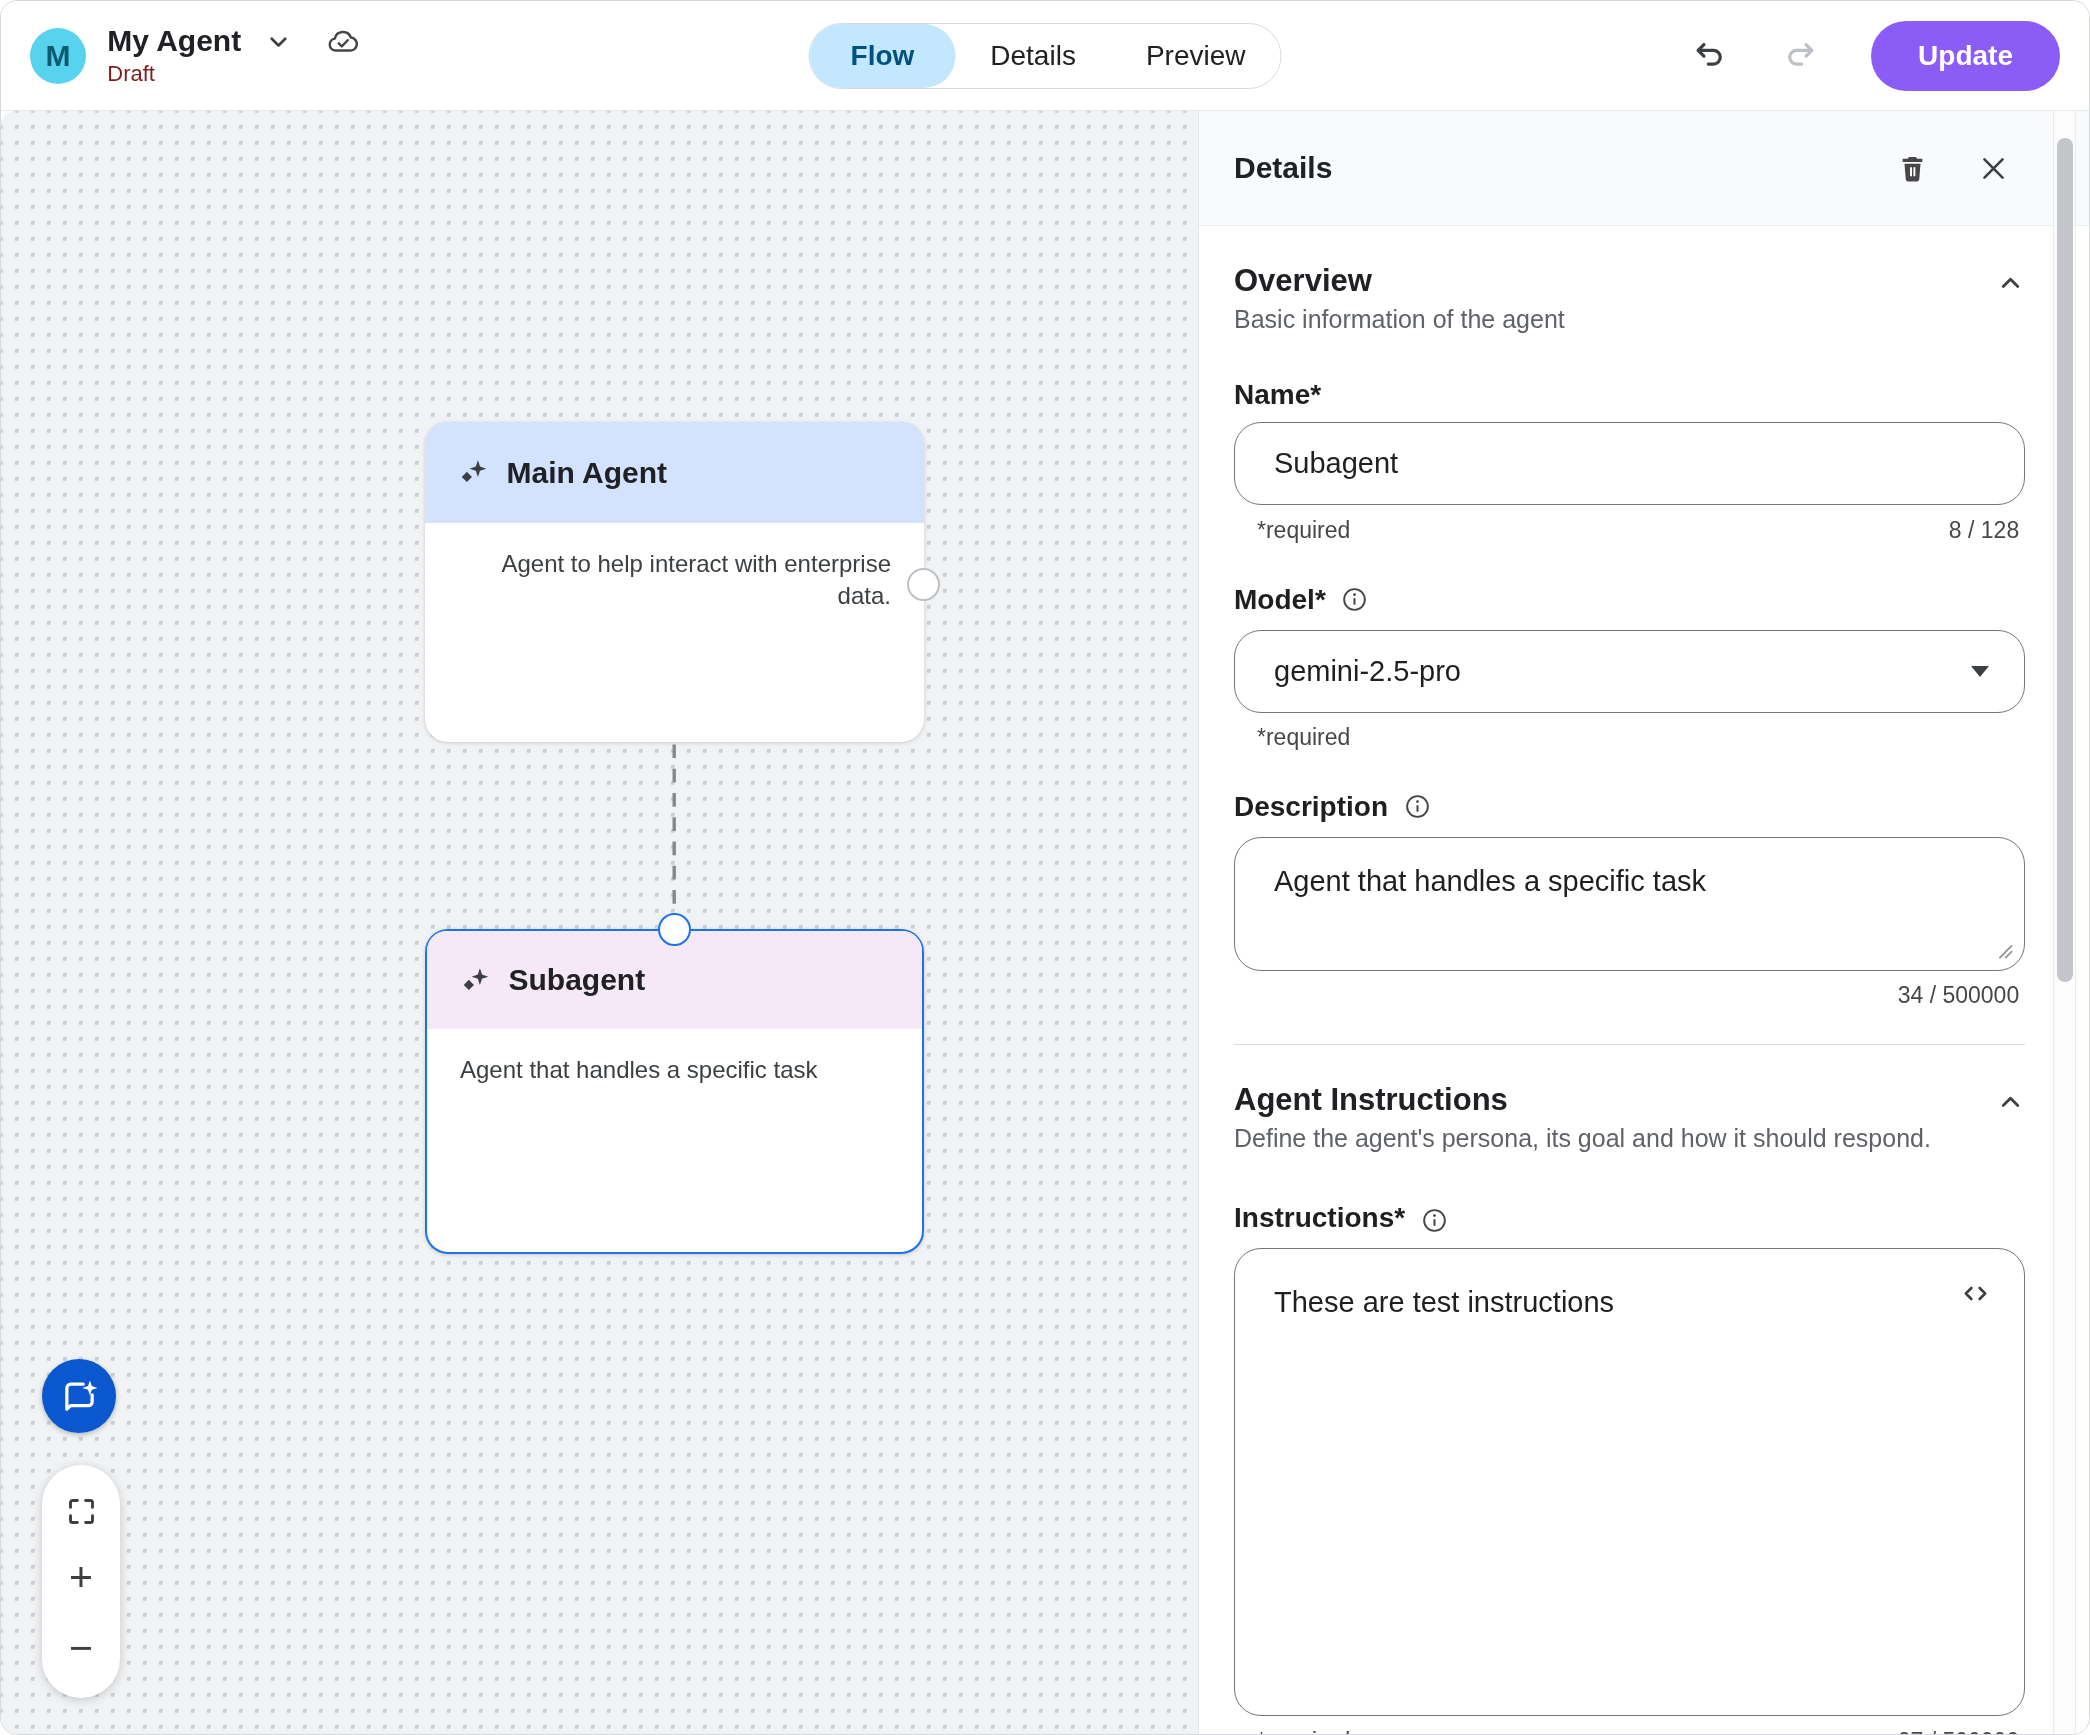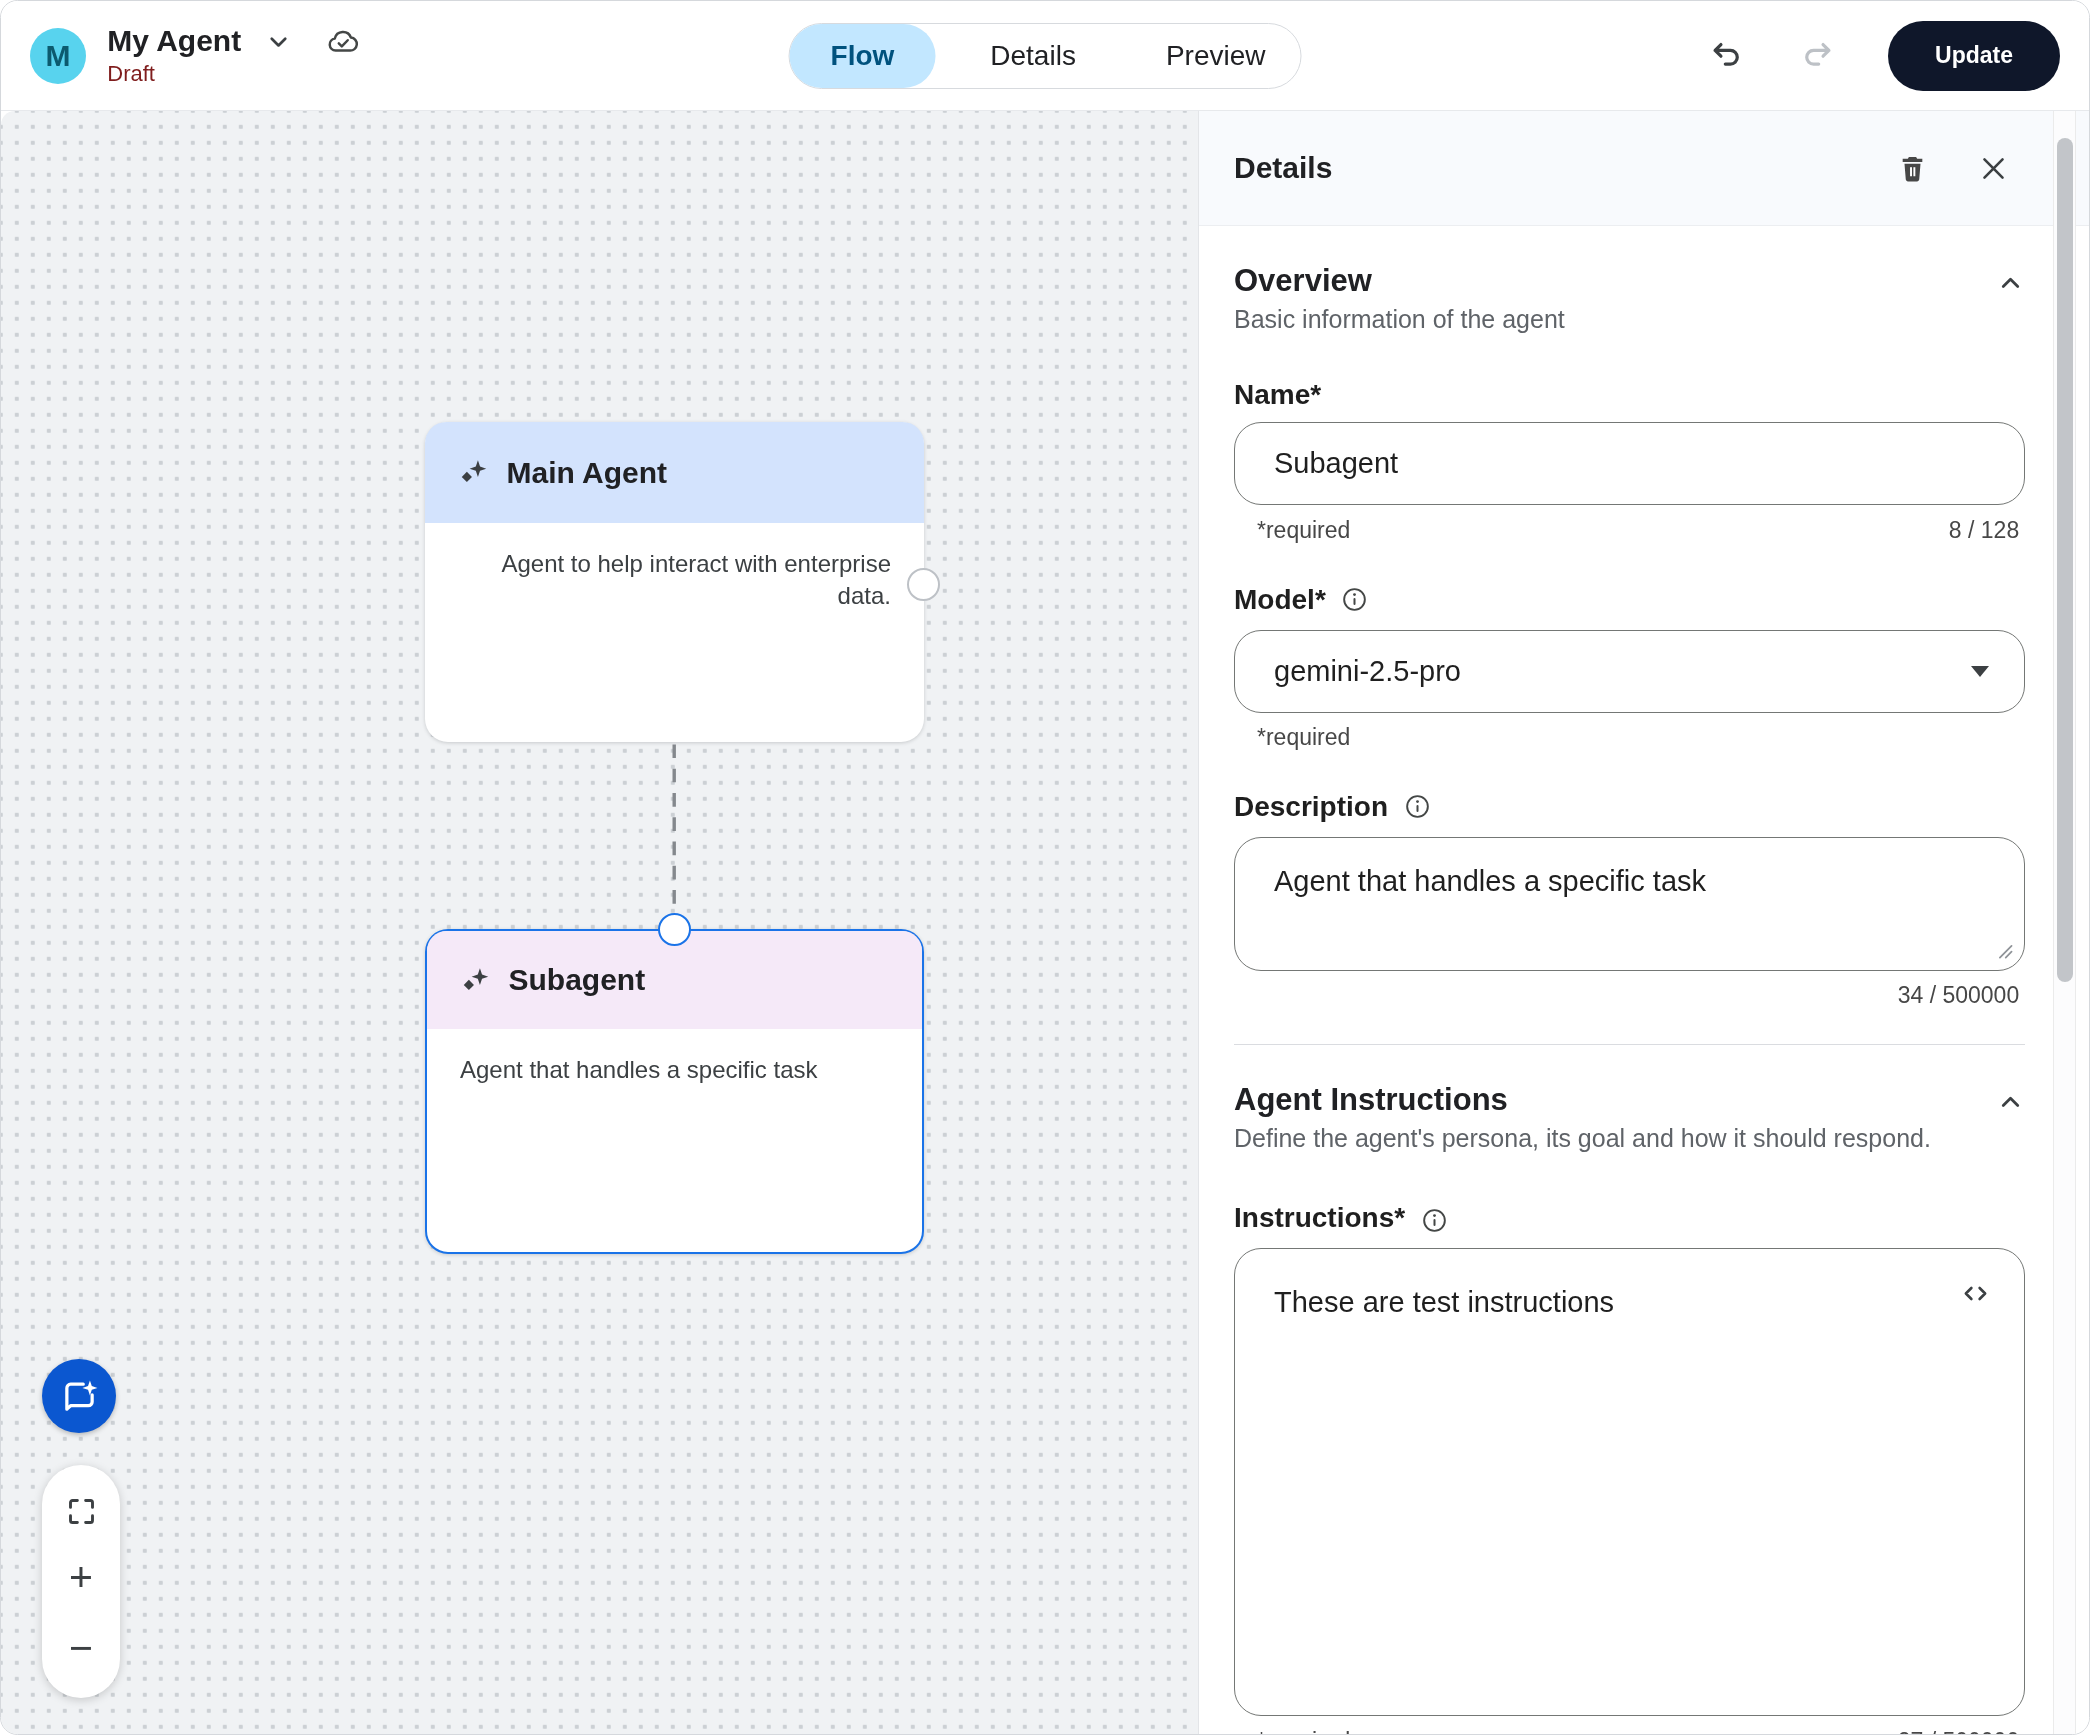--- a/index.html
+++ b/index.html
@@ -13,27 +13,27 @@
   .topbar { position:relative; height:109px; display:flex; align-items:center; padding:0 29px; background:#fff; }
   .avatar { width:56px; height:56px; border-radius:50%; background:#58d3ee; color:#0c5a6e;
     display:flex; align-items:center; justify-content:center; font-size:30px; font-weight:600; flex:0 0 auto; }
   .title-block { margin-left:21.3px; }
   .title-row { display:flex; align-items:center; gap:24px; }
   .app-title { font-size:30px; font-weight:700; color:#202124; }
   .subtitle { font-size:22px; color:#7f1d1d; margin-top:2.9px; }
   .icon-btn { background:none; border:none; cursor:pointer; display:flex; align-items:center; justify-content:center; padding:0; }
 
   .tabs { position:absolute; left:50%; top:50%; transform:translate(-50%,-50%);
-    display:flex; align-items:center; height:66px; border:1.5px solid #d7dade; border-radius:33px; background:#fff;gap:20px; }
+    display:flex; align-items:center; height:66px; border:1.5px solid #d7dade; border-radius:33px; background:#fff; }
   .tab { height:100%; display:flex; align-items:center; padding:0 35px; font-size:28px; color:#202124; cursor:pointer; border-radius:33px; background:none; border:none; font-family:inherit; }
   .tab.active { background:#c2e7ff; color:#00527e; font-weight:700; padding:0 41px; }
 
   .topbar-right { margin-left:auto; display:flex; align-items:center; gap:54px; }
-  .btn-primary { height:70px; padding:0 47px; border:none; border-radius:35px; background:#0f172a; color:#fff;
-    font-size:23px; font-weight:600; font-family:inherit; cursor:pointer; }
+  .btn-primary { height:70px; padding:0 47px; border:none; border-radius:35px; background:#8b5cf6; color:#fff;
+    font-size:28px; font-weight:600; font-family:inherit; cursor:pointer; }
 
   
   .main { position:absolute; top:109px; left:0; right:0; bottom:0; display:flex; border-top:1px solid #e7e9ec; }
 
   
   .canvas { position:relative; width:1198px; flex:0 0 auto; overflow:hidden;
     background:#f0f2f4;
     background-image:radial-gradient(#ccd0d4 2.1px, transparent 2.2px);
     background-size:16px 16px; background-position:7.8px 7.8px;
     border-right:1px solid #e3e5e8; border-radius:13.6px 0 0 13.6px; }

